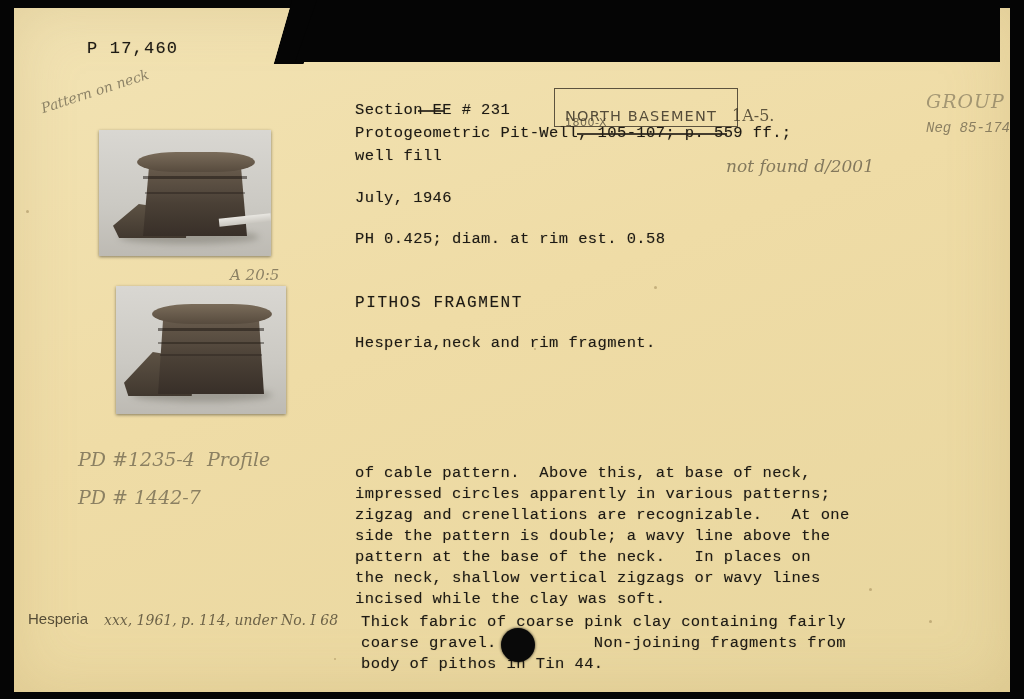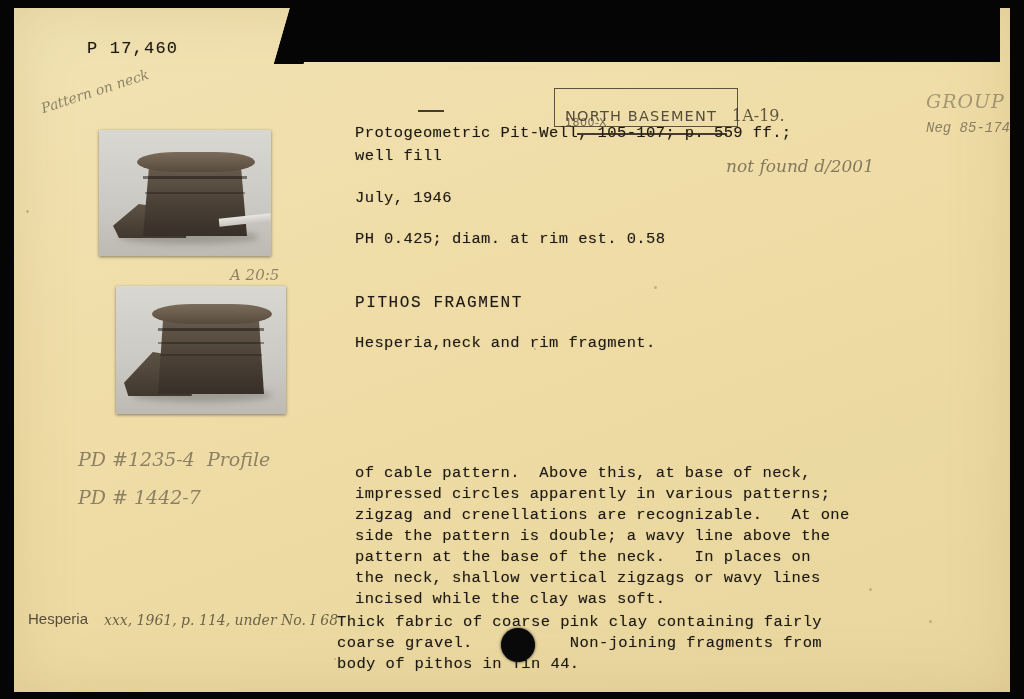--- a/index.html
+++ b/index.html
@@ -225,46 +225,47 @@
     <div class="hand pencil" style="left:64px;top:478px;font-size:19px;">PD # 1442-7</div>
 
     <div class="hand" style="left:14px;top:602px;font-size:15px;font-style:normal;font-family:Liberation Sans, sans-serif;opacity:0.85;">Hesperia</div>
     <div class="hand" style="left:90px;top:604px;font-size:14px;">xxx, 1961, p. 114, under No. I 68</div>
 
     <div class="hand pencil" style="left:912px;top:82px;font-size:19px;opacity:0.45;letter-spacing:1px;">GROUP</div>
     <div class="hand pencil" style="left:912px;top:112px;font-size:14px;opacity:0.6;font-family:Liberation Mono, monospace;">Neg 85-174</div>
 
     <div class="hand pencil" style="left:712px;top:148px;font-size:17px;opacity:0.65;">not found d/2001</div>
 
+    <div class="typed" style="left:326px;top:92px;">Section EE # 231</div>
     <div class="strike" style="left:404px;top:102px;width:26px;"></div>
 
     <div class="typed" style="left:326px;top:115px;">Protogeometric Pit-Well, 105-107; p. 559 ff.;</div>
     <div class="strike" style="left:563px;top:125px;width:150px;"></div>
     <div class="typed" style="left:326px;top:138px;">well fill</div>
 
-    <div class="hand" style="left:718px;top:98px;font-size:16px;font-style:normal;opacity:0.8;">1A-19.</div>
+    <div class="hand" style="left:718px;top:98px;font-size:16px;font-style:normal;opacity:0.8;">1A-5.</div>
 
     <div class="typed" style="left:326px;top:180px;">July, 1946</div>
 
     <div class="typed" style="left:326px;top:221px;">PH 0.425; diam. at rim est. 0.58</div>
 
     <div class="typed big" style="left:326px;top:285px;letter-spacing:1.6px;">PITHOS FRAGMENT</div>
 
     <div class="typed" style="left:326px;top:325px;">Hesperia,neck and rim fragment.</div>
 
 
     <div class="typed" style="left:326px;top:455px;">of cable pattern.  Above this, at base of neck,
 impressed circles apparently in various patterns;
 zigzag and crenellations are recognizable.   At one
 side the pattern is double; a wavy line above the
 pattern at the base of the neck.   In places on
 the neck, shallow vertical zigzags or wavy lines
 incised while the clay was soft.</div>
 
-    <div class="typed" style="left:308px;top:604px;">Thick fabric of coarse pink clay containing fairly
+    <div class="typed" style="left:332px;top:604px;">Thick fabric of coarse pink clay containing fairly
 coarse gravel.          Non-joining fragments from
 body of pithos in Tin 44.</div>
 
     <div id="stamp-box"></div>
     <div id="stamp-text">NORTH BASEMENT</div>
     <div id="stamp-sub">1800-X</div>
 
     <div id="punch"></div>
   </div>
 

